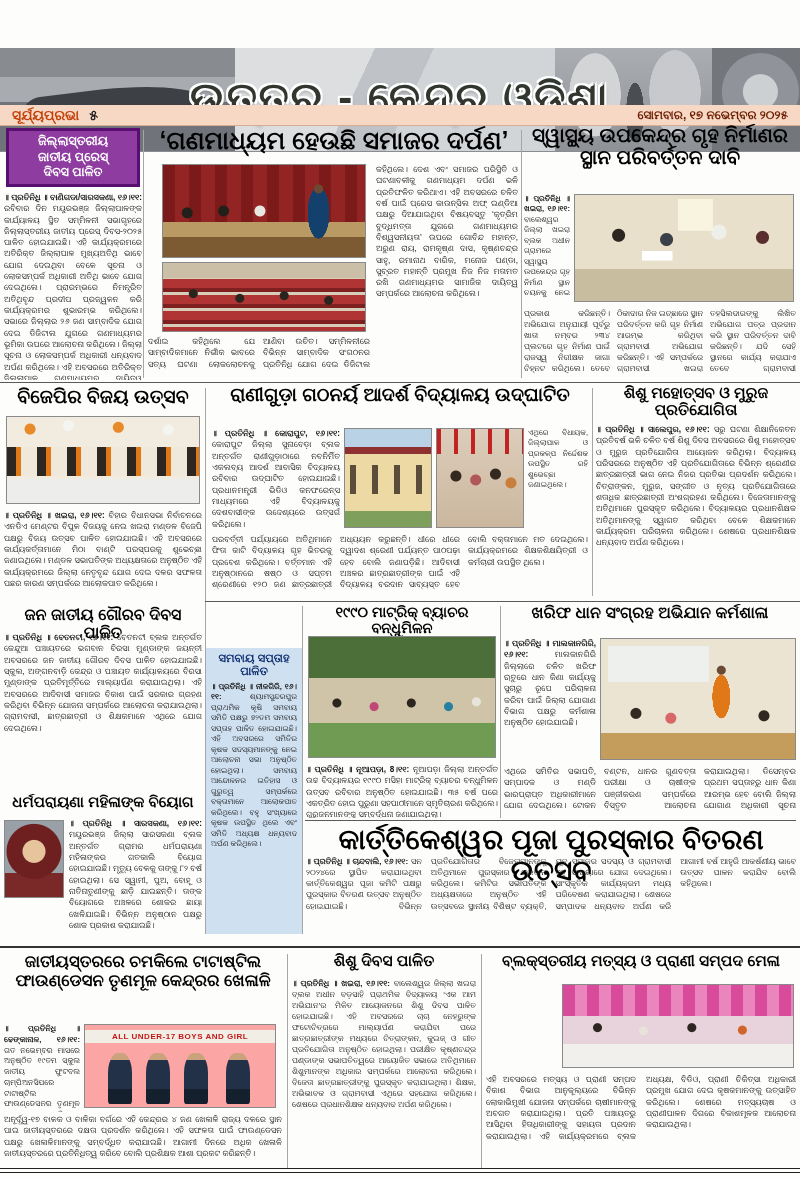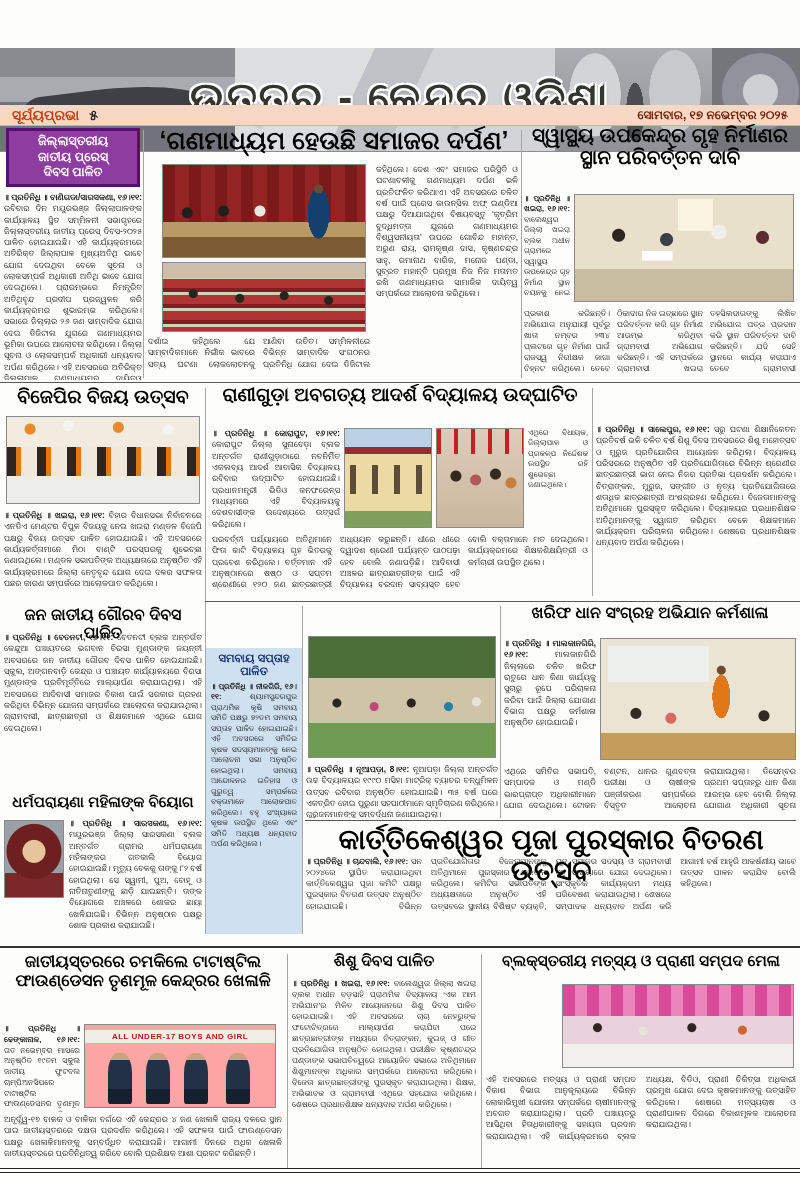--- a/index.html
+++ b/index.html
@@ -213,40 +213,42 @@
 
   <div class="art" style="left:4px;top:794px;width:198px;height:144px;">
     <div class="hl" style="font-size:15px;">ଧର୍ମପରାୟଣା ମହିଳାଙ୍କ ବିୟୋଗ</div>
     <div style="position:absolute;left:0;top:24px;width:198px;height:118px;overflow:hidden;">
       <div class="photo ph-portrait" style="position:relative;float:left;width:60px;height:78px;margin:2px 5px 2px 0;"></div>
       <p class="body-txt"><b>॥ ପ୍ରତିନିଧି ॥ ସାରସକଣା, ୧୬।୧୧:</b> <span>ମୟୂରଭଞ୍ଜ ଜିଲ୍ଲା ସାରସକଣା ବ୍ଲକ ଅନ୍ତର୍ଗତ ଗ୍ରାମର ଧର୍ମପରାୟଣା ମହିଳାଙ୍କର ଗତକାଲି ବିୟୋଗ ହୋଇଯାଇଛି। ମୃତ୍ୟୁ ବେଳକୁ ତାଙ୍କୁ ୮୨ ବର୍ଷ ହୋଇଥିଲା। ସେ ସ୍ୱାମୀ, ପୁଅ, ବୋହୂ ଓ ନାତିନାତୁଣୀଙ୍କୁ ଛାଡ଼ି ଯାଇଛନ୍ତି। ତାଙ୍କ ବିୟୋଗରେ ଅଞ୍ଚଳରେ ଶୋକର ଛାୟା ଖେଳିଯାଇଛି। ବିଭିନ୍ନ ଅନୁଷ୍ଠାନ ପକ୍ଷରୁ ଶୋକ ପ୍ରକାଶ କରାଯାଇଛି।</span></p>
     </div>
   </div>
 
   <div class="art" style="left:210px;top:384px;width:380px;height:214px;">
-    <div class="hl" style="font-size:19px;">ରାଣୀଗୁଡ଼ା ଅବଗତ୍ୟ ଆଦର୍ଶ ବିଦ୍ୟାଳୟ ଉଦ୍‌ଘାଟିତ</div>
+    <div class="hl" style="font-size:19px;">ରାଣୀଗୁଡ଼ା ଗଠନର୍ୟ ଆଦର୍ଶ ବିଦ୍ୟାଳୟ ଉଦ୍‌ଘାଟିତ</div>
     <p class="body-txt" style="position:absolute;left:2px;top:44px;width:128px;height:100px;"><b>॥ ପ୍ରତିନିଧି ॥ କୋରାପୁଟ, ୧୬।୧୧:</b> <span>କୋରାପୁଟ ଜିଲ୍ଲା ସୁନାବେଡ଼ା ବ୍ଲକ ଅନ୍ତର୍ଗତ ରାଣୀଗୁଡ଼ାଠାରେ ନବନିର୍ମିତ ଏକଲବ୍ୟ ଆଦର୍ଶ ଆବାସିକ ବିଦ୍ୟାଳୟ ରବିବାର ଉଦ୍‌ଘାଟିତ ହୋଇଯାଇଛି। ପ୍ରଧାନମନ୍ତ୍ରୀ ଭିଡିଓ କନଫରେନ୍ସ ମାଧ୍ୟମରେ ଏହି ବିଦ୍ୟାଳୟକୁ ଦେଶବାସୀଙ୍କ ଉଦ୍ଦେଶ୍ୟରେ ଉତ୍ସର୍ଗ କରିଥିଲେ।</span></p>
     <div class="photo ph-school" style="left:134px;top:44px;width:88px;height:100px;"></div>
     <div class="photo ph-inaug" style="left:226px;top:44px;width:88px;height:100px;"></div>
     <p class="body-txt" style="position:absolute;left:318px;top:44px;width:60px;height:100px;font-size:7.6px;">ଏଥିରେ ବିଧାୟକ, ଜିଲ୍ଲାପାଳ ଓ ପ୍ରକଳ୍ପ ନିର୍ଦ୍ଦେଶକ ଉପସ୍ଥିତ ରହି ଶୁଭେଚ୍ଛା ଜଣାଇଥିଲେ।</p>
     <p class="body-txt" style="position:absolute;left:2px;top:150px;width:376px;height:62px;column-count:3;column-gap:8px;">ପରବର୍ତ୍ତୀ ପର୍ଯ୍ୟାୟରେ ଅତିଥିମାନେ ଫିତା କାଟି ବିଦ୍ୟାଳୟ ଗୃହ ଭିତରକୁ ପ୍ରବେଶ କରିଥିଲେ। ବର୍ତ୍ତମାନ ଏହି ଅନୁଷ୍ଠାନରେ ଷଷ୍ଠ ଓ ସପ୍ତମ ଶ୍ରେଣୀରେ ୧୨୦ ଜଣ ଛାତ୍ରଛାତ୍ରୀ ଅଧ୍ୟୟନ କରୁଛନ୍ତି। ଧୀରେ ଧୀରେ ଦ୍ୱାଦଶ ଶ୍ରେଣୀ ପର୍ଯ୍ୟନ୍ତ ପାଠପଢ଼ା ହେବ ବୋଲି ଜଣାପଡ଼ିଛି। ଆଦିବାସୀ ଅଞ୍ଚଳର ଛାତ୍ରଛାତ୍ରୀଙ୍କ ପାଇଁ ଏହି ବିଦ୍ୟାଳୟ ବରଦାନ ସାବ୍ୟସ୍ତ ହେବ ବୋଲି ବକ୍ତାମାନେ ମତ ଦେଇଥିଲେ। କାର୍ଯ୍ୟକ୍ରମରେ ଶିକ୍ଷକଶିକ୍ଷୟିତ୍ରୀ ଓ କର୍ମଚାରୀ ଉପସ୍ଥିତ ଥିଲେ।</p>
   </div>
 
   <div class="art" style="left:596px;top:384px;width:200px;height:214px;">
+    <div class="hl" style="font-size:15.5px;">ଶିଶୁ ମହୋତ୍ସବ ଓ ମୁରୁଜ ପ୍ରତିଯୋଗିତା</div>
     <p class="body-txt" style="position:absolute;left:0;top:40px;width:200px;height:172px;"><b>॥ ପ୍ରତିନିଧି ॥ ସାଲେପୁର, ୧୬।୧୧:</b> <span>ସରୁ ଘଟଣା ଶିକ୍ଷାନିକେତନ ପ୍ରତିବର୍ଷ ଭଳି ଚଳିତ ବର୍ଷ ଶିଶୁ ଦିବସ ଅବସରରେ ଶିଶୁ ମହୋତ୍ସବ ଓ ମୁରୁଜ ପ୍ରତିଯୋଗିତା ଆୟୋଜନ କରିଥିଲା। ବିଦ୍ୟାଳୟ ପରିସରରେ ଅନୁଷ୍ଠିତ ଏହି ପ୍ରତିଯୋଗିତାରେ ବିଭିନ୍ନ ଶ୍ରେଣୀର ଛାତ୍ରଛାତ୍ରୀ ଭାଗ ନେଇ ନିଜର ପ୍ରତିଭା ପ୍ରଦର୍ଶନ କରିଥିଲେ। ଚିତ୍ରାଙ୍କନ, ମୁରୁଜ, ସଙ୍ଗୀତ ଓ ନୃତ୍ୟ ପ୍ରତିଯୋଗିତାରେ ଶତାଧିକ ଛାତ୍ରଛାତ୍ରୀ ଅଂଶଗ୍ରହଣ କରିଥିଲେ। ବିଜେତାମାନଙ୍କୁ ଅତିଥିମାନେ ପୁରସ୍କୃତ କରିଥିଲେ। ବିଦ୍ୟାଳୟର ପ୍ରଧାନଶିକ୍ଷକ ଅତିଥିମାନଙ୍କୁ ସ୍ୱାଗତ କରିଥିବା ବେଳେ ଶିକ୍ଷକମାନେ କାର୍ଯ୍ୟକ୍ରମ ପରିଚାଳନା କରିଥିଲେ। ଶେଷରେ ପ୍ରଧାନଶିକ୍ଷକ ଧନ୍ୟବାଦ ଅର୍ପଣ କରିଥିଲେ।</span></p>
   </div>
 
   <div class="art" style="left:206px;top:648px;width:96px;height:286px;">
     <div class="bluebox">
       <div class="bb-h">ସମବାୟ ସପ୍ତାହ ପାଳିତ</div>
       <p class="body-txt" style="font-size:7.6px;height:240px;"><b>॥ ପ୍ରତିନିଧି ॥ ନୀଳଗିରି, ୧୬।୧୧:</b> <span>ଶ୍ୟାମସୁନ୍ଦରପୁର ପ୍ରାଥମିକ କୃଷି ସମବାୟ ସମିତି ପକ୍ଷରୁ ୭୨ତମ ସମବାୟ ସପ୍ତାହ ପାଳିତ ହୋଇଯାଇଛି। ଏହି ଅବସରରେ ସମିତିର କୃଷକ ସଦସ୍ୟମାନଙ୍କୁ ନେଇ ଆଲୋଚନା ସଭା ଅନୁଷ୍ଠିତ ହୋଇଥିଲା। ସମବାୟ ଆନ୍ଦୋଳନର ଇତିହାସ ଓ ଗୁରୁତ୍ୱ ସମ୍ପର୍କରେ ବକ୍ତାମାନେ ଆଲୋକପାତ କରିଥିଲେ। ବହୁ ସଂଖ୍ୟାରେ କୃଷକ ଉପସ୍ଥିତ ଥିଲେ ଏବଂ ସମିତି ଅଧ୍ୟକ୍ଷ ଧନ୍ୟବାଦ ଅର୍ପଣ କରିଥିଲେ।</span></p>
     </div>
   </div>
 
   <div class="art" style="left:306px;top:604px;width:192px;height:214px;">
+    <div class="hl" style="font-size:14.5px;">୧୯୯୦ ମାଟ୍ରିକ୍ ବ୍ୟାଚର ବନ୍ଧୁମିଳନ</div>
     <div class="photo ph-matric" style="left:2px;top:32px;width:188px;height:122px;"></div>
     <p class="body-txt" style="position:absolute;left:0;top:160px;width:192px;height:54px;"><b>॥ ପ୍ରତିନିଧି ॥ ନୂଆପଡ଼ା, 8।୧୧:</b> <span>ନୂଆପଡ଼ା ଜିଲ୍ଲା ଅନ୍ତର୍ଗତ ଉଚ୍ଚ ବିଦ୍ୟାଳୟର ୧୯୯୦ ମସିହା ମାଟ୍ରିକ୍ ବ୍ୟାଚର ବନ୍ଧୁମିଳନ ଉତ୍ସବ ରବିବାର ଅନୁଷ୍ଠିତ ହୋଇଯାଇଛି। ୩୫ ବର୍ଷ ପରେ ଏକତ୍ରିତ ହୋଇ ପୁରୁଣା ସହପାଠୀମାନେ ସ୍ମୃତିଚାରଣ କରିଥିଲେ। ଗୁରୁଜନମାନଙ୍କୁ ସମ୍ବର୍ଦ୍ଧନା ଜଣାଯାଇଥିଲା।</span></p>
   </div>
 
   <div class="art" style="left:504px;top:604px;width:292px;height:214px;">
     <div class="hl" style="font-size:16px;">ଖରିଫ ଧାନ ସଂଗ୍ରହ ଅଭିଯାନ କର୍ମଶାଳା</div>
     <p class="body-txt" style="position:absolute;left:0;top:34px;width:92px;height:122px;"><b>॥ ପ୍ରତିନିଧି ॥ ମାଲକାନଗିରି, ୧୬।୧୧:</b> <span>ମାଲକାନଗିରି ଜିଲ୍ଲାରେ ଚଳିତ ଖରିଫ ଋତୁରେ ଧାନ କିଣା କାର୍ଯ୍ୟକୁ ସୁଚାରୁ ରୂପେ ପରିଚାଳନା କରିବା ପାଇଁ ଜିଲ୍ଲା ଯୋଗାଣ ବିଭାଗ ପକ୍ଷରୁ କର୍ମଶାଳା ଅନୁଷ୍ଠିତ ହୋଇଯାଇଛି।</span></p>
     <div class="photo ph-kharif" style="left:96px;top:34px;width:196px;height:122px;"></div>
     <p class="body-txt" style="position:absolute;left:0;top:162px;width:292px;height:52px;column-count:3;column-gap:8px;">ଏଥିରେ ସମିତିର ସଭାପତି, ସମ୍ପାଦକ ଓ ମଣ୍ଡି ଭାରପ୍ରାପ୍ତ ଅଧିକାରୀମାନେ ଯୋଗ ଦେଇଥିଲେ। ଟୋକନ ବଣ୍ଟନ, ଧାନର ଗୁଣବତ୍ତା ପରୀକ୍ଷା ଓ ଚାଷୀଙ୍କ ପଞ୍ଜୀକରଣ ସମ୍ପର୍କରେ ବିସ୍ତୃତ ଆଲୋଚନା କରାଯାଇଥିଲା। ଡିସେମ୍ବର ପ୍ରଥମ ସପ୍ତାହରୁ ଧାନ କିଣା ଆରମ୍ଭ ହେବ ବୋଲି ଜିଲ୍ଲା ଯୋଗାଣ ଅଧିକାରୀ ସୂଚନା ଦେଇଛନ୍ତି। କର୍ମଶାଳାରେ ବହୁ ଚାଷୀ ଉପସ୍ଥିତ ଥିଲେ।</p>
   </div>

